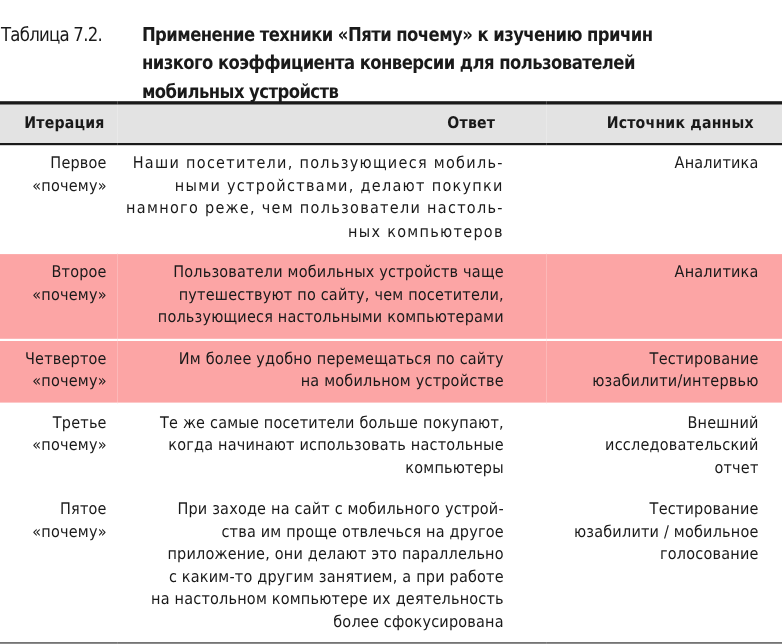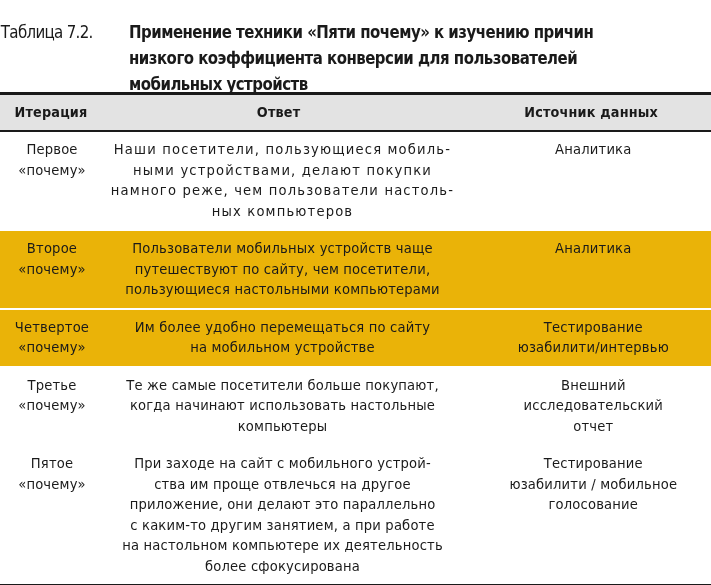--- a/index.html
+++ b/index.html
@@ -29,21 +29,21 @@
       transform: scaleX(0.855); transform-origin: left top;
       width: 690px;
     }
     table.five-whys {
       position: absolute; left: 0; top: 92px; width: 711px;
       border-collapse: collapse;
       border-top: 3px solid #1a1a1a;
       border-bottom: 3px solid #1a1a1a;
     }
     table.five-whys th, table.five-whys td {
-      text-align: center; vertical-align: top;
+      text-align: right; vertical-align: top;
       font-size: 14.6px; line-height: 20.5px;
       padding: 0;
     }
     table.five-whys thead tr {
       background: #e3e3e3;
       border-bottom: 2.5px solid #1a1a1a;
     }
     table.five-whys th {
       font-weight: bold; height: 35px; vertical-align: middle;
       letter-spacing: -0.5px;
@@ -52,21 +52,21 @@
     .c2 { width: 390px; }
     .c3 { }
     .cell-text {
       display: block;
       transform: scaleX(0.9); transform-origin: left top;
       white-space: nowrap;
       letter-spacing: 0.2px;
     }
     th .cell-text { transform: scaleX(0.88); }
     tr.row td { padding-top: 7px; padding-bottom: 8px; }
-    tr.row.shaded { background: #eab308; }
+    tr.row.shaded { background: #fca5a5; }
     tr.row + tr.row { border-top: 2px solid #ffffff; }
     .line { display: block; }
   </style>
 </head>
 <body>
 
 <div class="caption">
   <div class="caption-label">Таблица 7.2.</div>
   <div class="caption-title">
     <span class="line">Применение техники «Пяти почему» к изучению причин</span>

